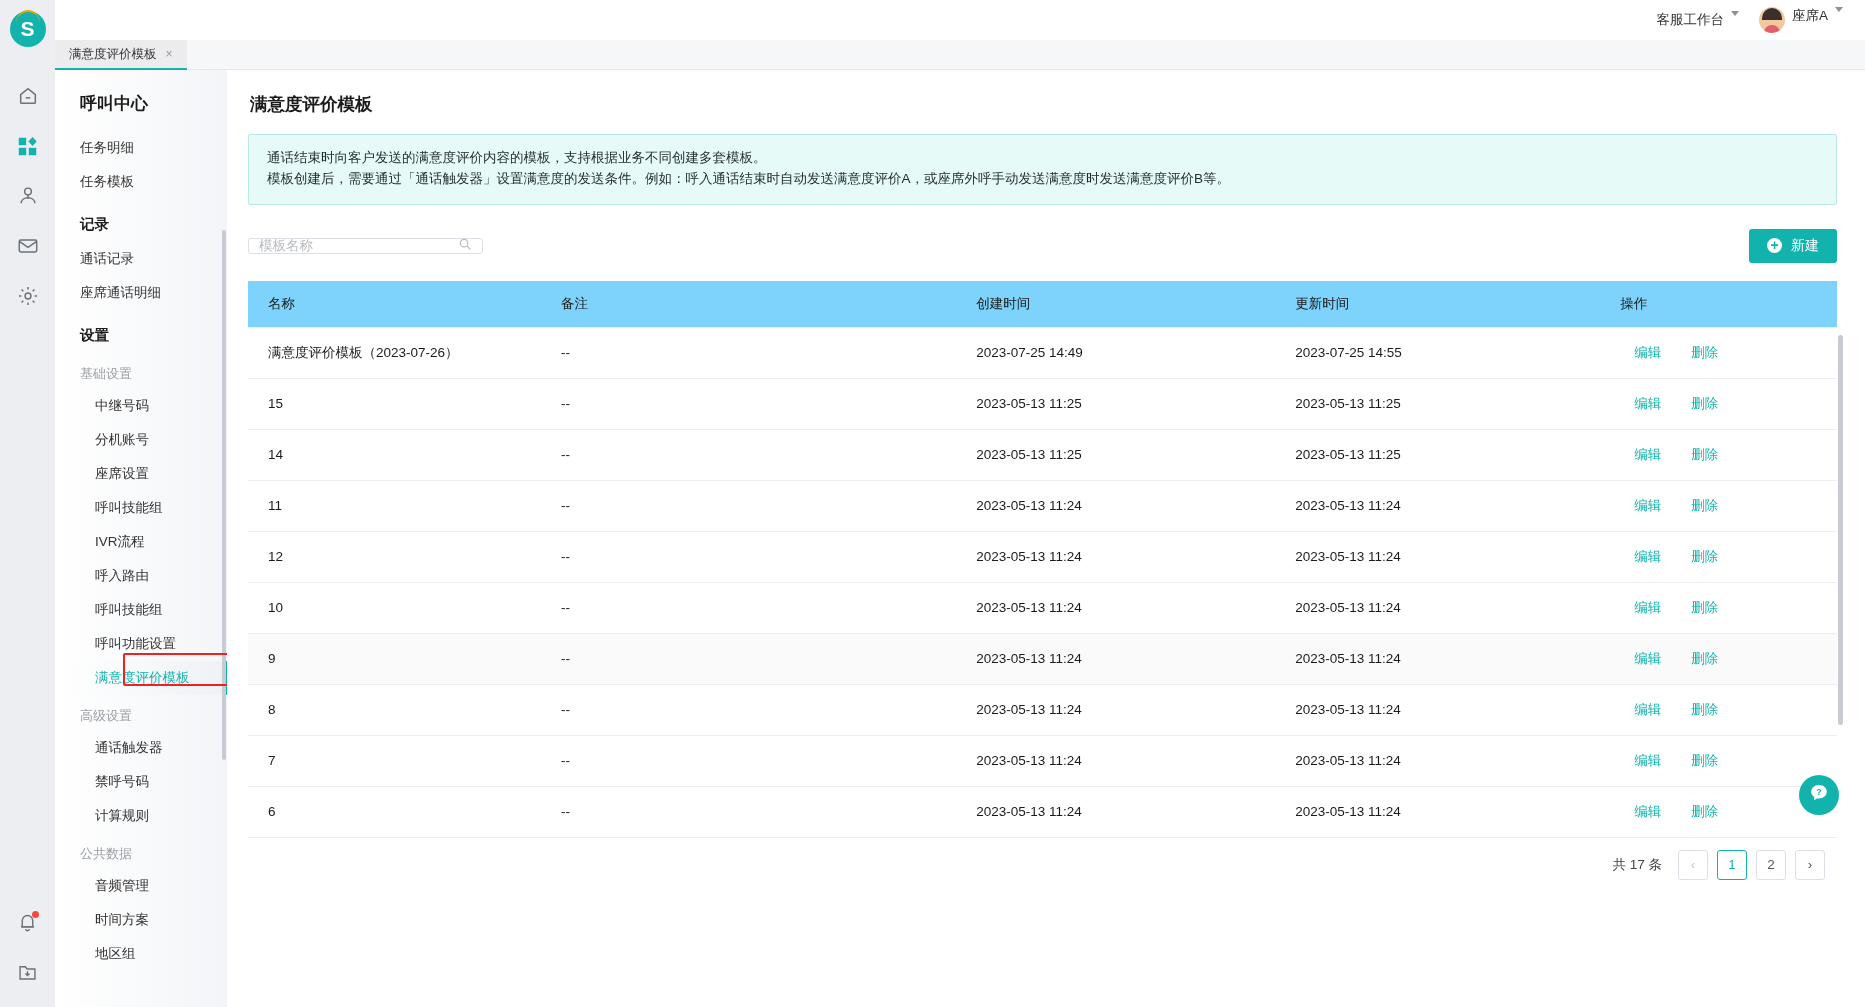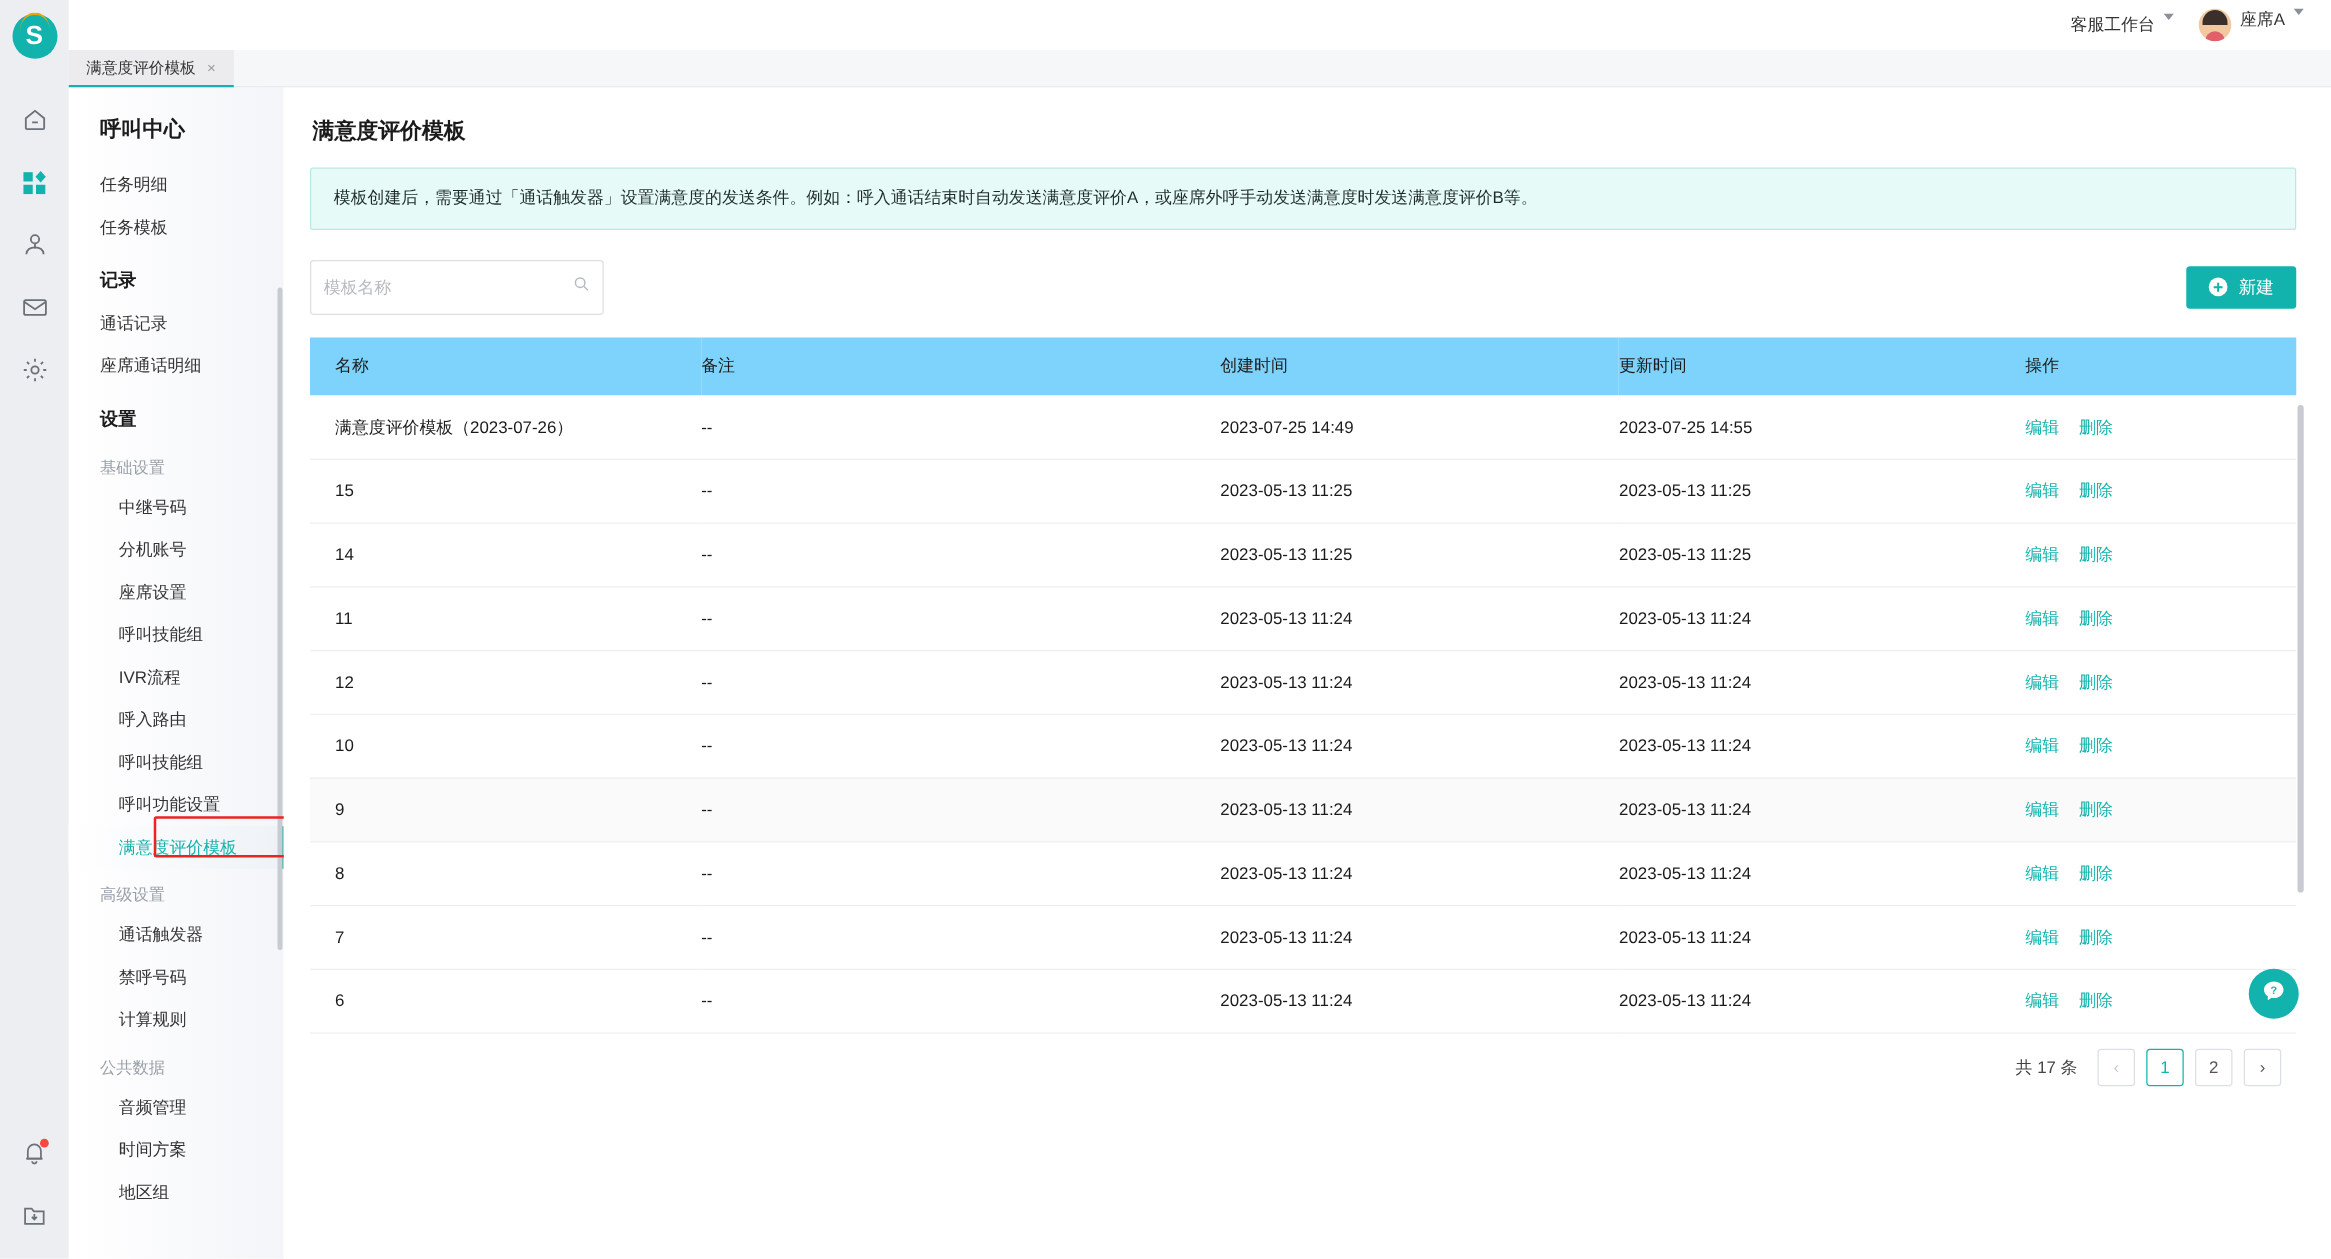--- a/index.html
+++ b/index.html
@@ -163,21 +163,21 @@
     padding: 13px 18px 14px 18px;
     margin-bottom: 24px;
   }
   .notice p { font-size: 13.5px; color: #1f2b2a; line-height: 1.55; }
 
   .toolbar {
     display: flex; align-items: center; justify-content: space-between;
     margin-bottom: 18px;
   }
   .search {
-    width: 235px; height: 44px;
+    width: 235px; height: 16px;
     border: 1px solid #dcdfe6; border-radius: 3px;
     display: flex; align-items: center;
     padding: 0 10px;
     background: #fff;
   }
   .search input {
     flex: 1; border: none; outline: none;
     font-size: 13.5px; color: #333;
     font-family: inherit; background: transparent;
   }
@@ -214,21 +214,21 @@
   }
   tbody td:first-child { padding-left: 20px; }
   tbody tr.alt td { background: #fafafa; }
   .col-name { width: 260px; }
   .col-note { width: 345px; }
   .col-ct   { width: 265px; }
   .col-ut   { width: 270px; }
   .col-op   { width: 180px; }
   .op a {
     color: #13b3ad; font-size: 13.5px;
-    text-decoration: none; cursor: pointer; margin-right: 16px;
+    text-decoration: none; cursor: pointer; margin-right: 16px; margin-left: 14px;
   }
   .table-scroll {
     position: absolute; right: -6px; top: 54px;
     width: 5px; height: 390px;
     background: #c8ccd2; border-radius: 3px;
   }
 
   
   .pager {
     display: flex; align-items: center; justify-content: flex-end;
@@ -371,20 +371,21 @@
   </div>
   <div class="nav-highlight"></div>
   <div class="nav-scroll"></div>
 </div>
 
 <div class="main">
 
   <div class="page-title">满意度评价模板</div>
 
   <div class="notice">
+    <p>通话结束时向客户发送的满意度评价内容的模板，支持根据业务不同创建多套模板。</p>
     <p>模板创建后，需要通过「通话触发器」设置满意度的发送条件。例如：呼入通话结束时自动发送满意度评价A，或座席外呼手动发送满意度时发送满意度评价B等。</p>
   </div>
 
   <div class="toolbar">
     <div class="search">
       <input type="text" placeholder="模板名称" style="">
       <span>
         <svg width="14" height="14" viewBox="0 0 24 24" fill="none" stroke="#b6bac0" stroke-width="2">
           <circle cx="10.5" cy="10.5" r="6.5"></circle>
           <line x1="15.5" y1="15.5" x2="21" y2="21"></line>

